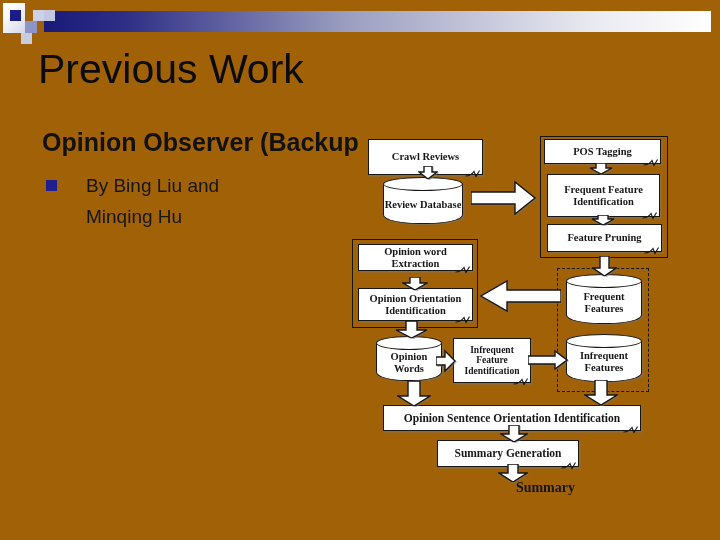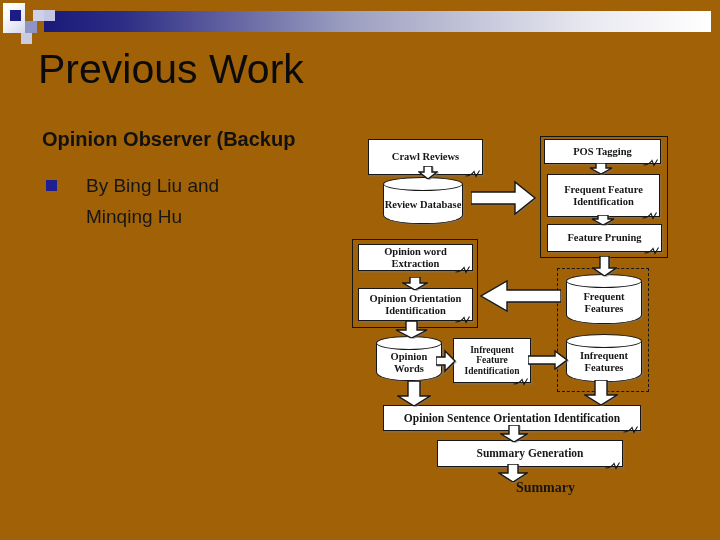--- a/index.html
+++ b/index.html
@@ -13,21 +13,21 @@
   .sq-big{left:3px;top:3px;width:22px;height:30px;background:linear-gradient(135deg,#ffffff 25%,#d4d7ea 100%);}
   .sq-navy{left:10px;top:10px;width:11px;height:11px;background:#1c1c86;}
   .sq-p1{left:33px;top:10px;width:11px;height:11px;background:#cdd0e6;}
   .sq-p2{left:44px;top:10px;width:11px;height:11px;background:#c3c7e2;}
   .sq-m1{left:25px;top:21px;width:12px;height:12px;background:#8d94c6;}
   .sq-l1{left:21px;top:33px;width:11px;height:11px;background:#c9cbdf;}
 
   
   .title{position:absolute;left:38px;top:46px;margin:0;font-size:41px;font-weight:400;
          color:#0b0b0b;letter-spacing:0;}
-  .subtitle{position:absolute;left:42px;top:128px;font-size:20px;font-weight:bold;color:#111;text-align:right;}
+  .subtitle{position:absolute;left:42px;top:128px;font-size:25px;font-weight:bold;color:#111;text-align:right;}
   .bullet{position:absolute;left:46px;top:170px;}
   .bsq{position:absolute;left:0;top:10px;width:11px;height:11px;background:#1f1f8f;display:inline-block;}
   .btext{display:block;margin-left:40px;width:185px;font-size:19px;line-height:31px;color:#161616;}
 
   
   .diagram{position:absolute;left:340px;top:128px;width:332px;height:380px;
            font-family:"Liberation Serif","DejaVu Serif",serif;color:#161616;}
   .frame{position:absolute;border:1.5px solid #161616;box-sizing:border-box;z-index:1;}
   .frame.dashed{border:1.4px dashed #161616;}
   .pbox{position:absolute;box-sizing:border-box;background:#fff;border:1.2px solid #161616;
@@ -128,21 +128,21 @@
         </svg>
     </div>
 
     <div class="pbox" style="left:43px;top:277px;width:258px;height:26px">
       <span class="lbl wide">Opinion Sentence Orientation Identification</span>
       <svg class="fold" width="15" height="9" viewBox="0 0 15 9">
           <path d="M0.5 7 C4 7 7 5.5 9 2.5 L11 7.5 L14.5 1.5" fill="none" stroke="#161616" stroke-width="1.1"></path>
         </svg>
     </div>
 
-    <div class="pbox" style="left:97px;top:312px;width:186px;height:27px">
+    <div class="pbox" style="left:97px;top:312px;width:142px;height:27px">
       <span class="lbl wide">Summary Generation</span>
       <svg class="fold" width="15" height="9" viewBox="0 0 15 9">
           <path d="M0.5 7 C4 7 7 5.5 9 2.5 L11 7.5 L14.5 1.5" fill="none" stroke="#161616" stroke-width="1.1"></path>
         </svg>
     </div>
 
     <div class="cyl" style="left:43px;top:49px;width:80px;height:47px">
       <div class="cyl-body"></div>
       <div class="cyl-top"></div>
       <span class="cyl-lbl">Review Database</span>

